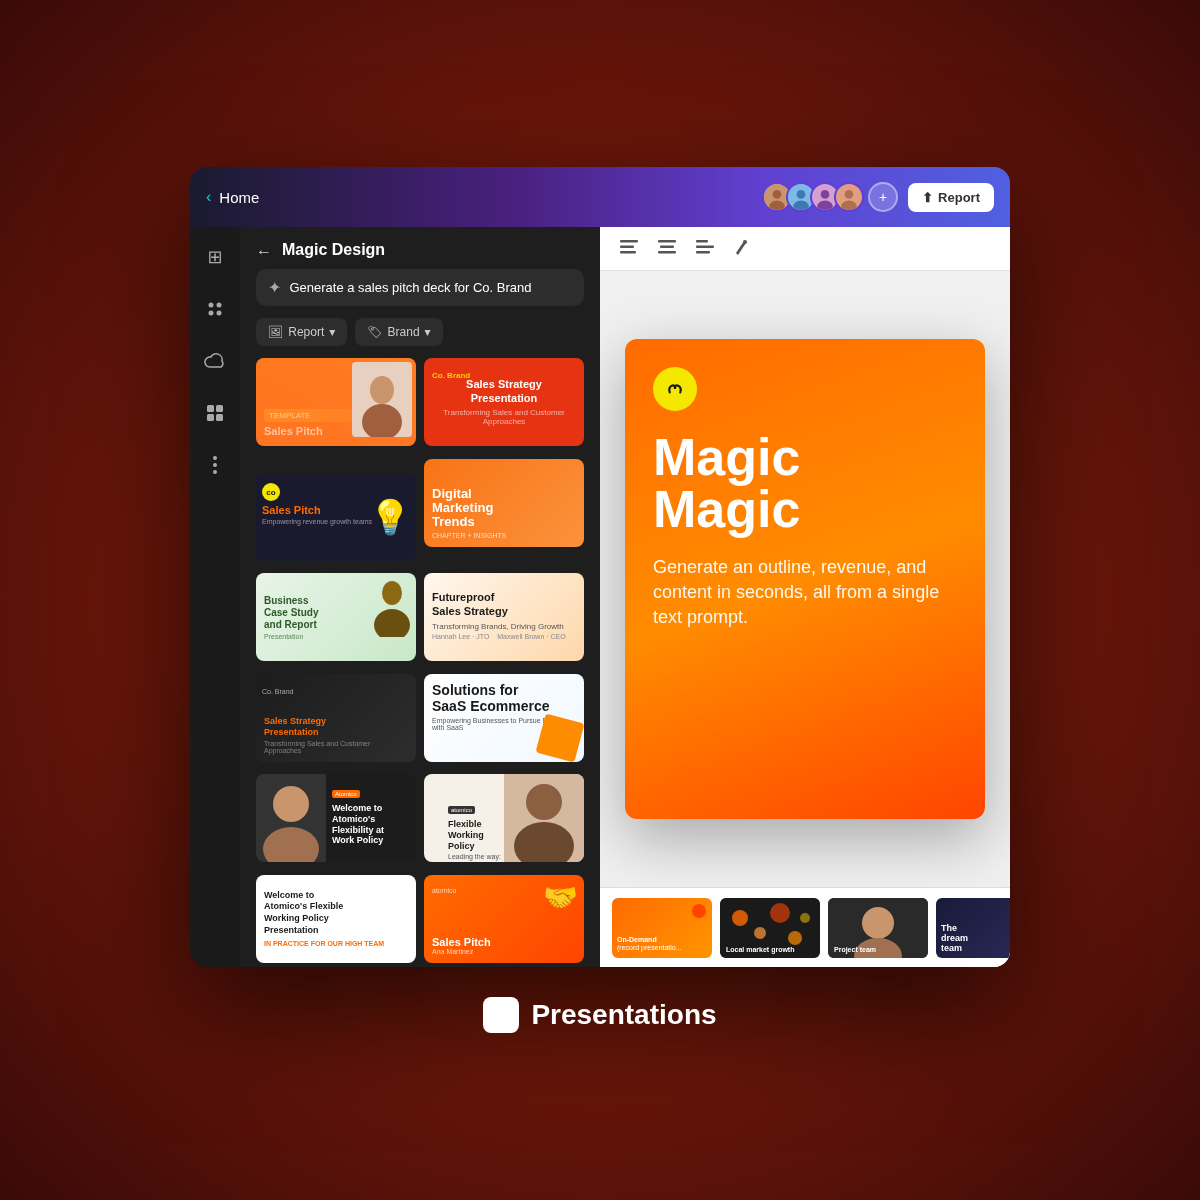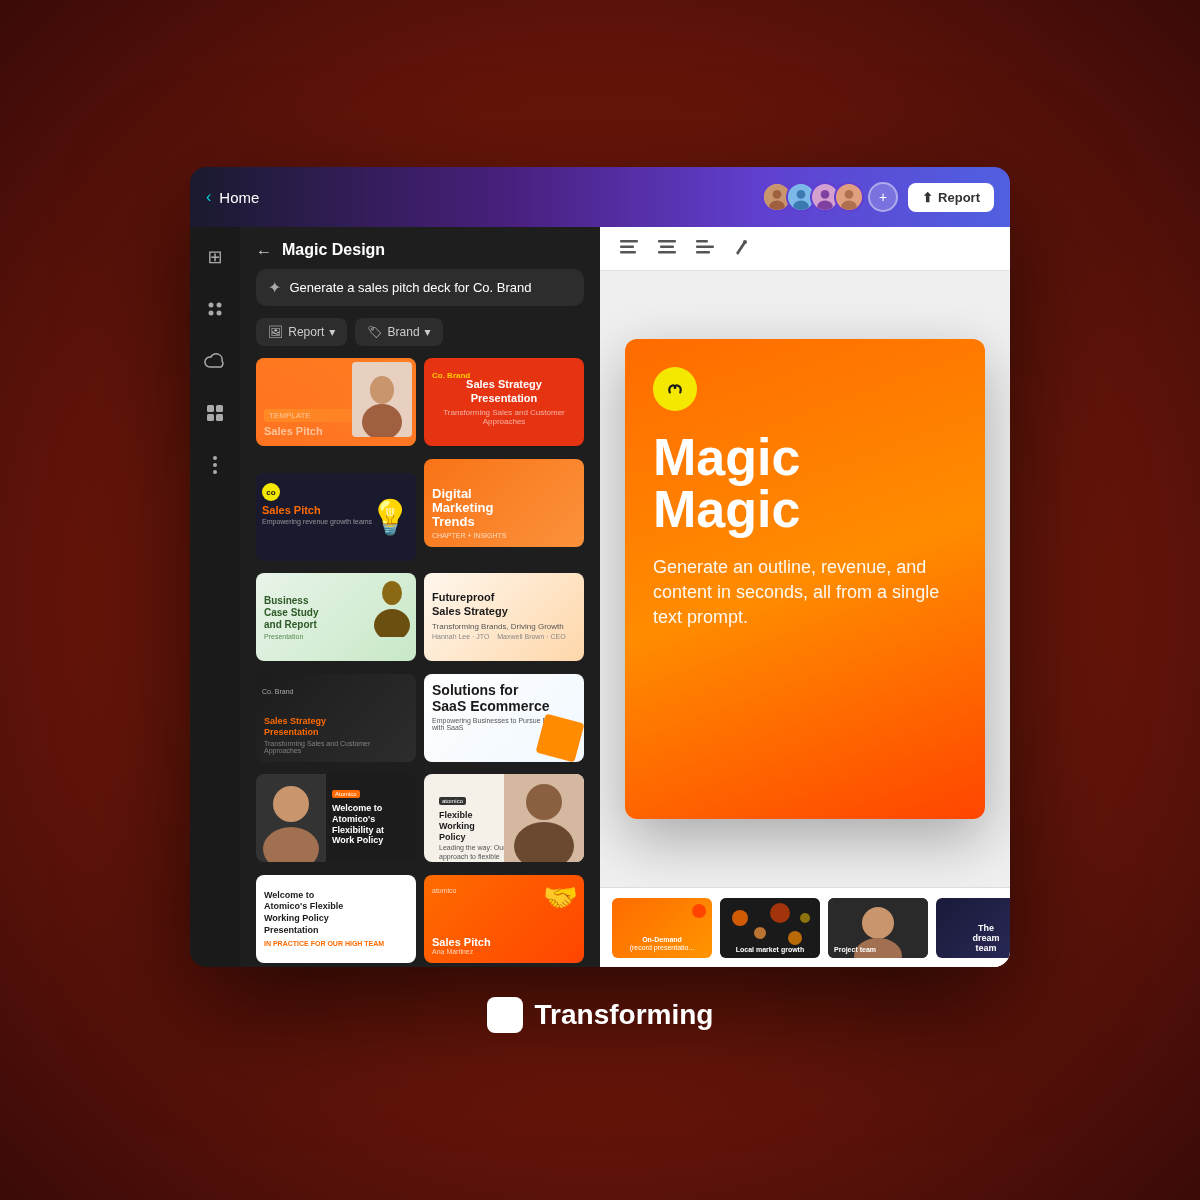--- a/index.html
+++ b/index.html
@@ -303,21 +303,21 @@
       position: relative;
       display: flex;
       align-items: flex-end;
       padding: 8px;
     }
 
     .thumb-10 {
       background: linear-gradient(135deg, #fff7ed 0%, #ffedd5 100%);
       display: flex;
       flex-direction: column;
-      padding: 15px;
+      padding: 24px;
     }
 
     .thumb-text-white { color: white; font-size: 11px; font-weight: 700; line-height: 1.2; }
 
     
     .right-panel {
       flex: 1;
       background: #f0f0f0;
       display: flex;
       flex-direction: column;
@@ -406,21 +406,20 @@
       overflow-x: hidden;
     }
 
     .film-thumb {
       height: 60px;
       width: 100px;
       border-radius: 6px;
       overflow: hidden;
       flex-shrink: 0;
       position: relative;
-      text-align: center;
     }
 
     .film-thumb-1 {
       background: linear-gradient(135deg, #ff6b00 0%, #ff9500 100%);
       display: flex;
       flex-direction: column;
       justify-content: flex-end;
       padding: 5px;
     }
 
@@ -807,14 +806,14 @@
   </div>
 </div>
 
 <div class="bottom-bar">
   <div class="bottom-icon">
     <svg width="22" height="22" viewBox="0 0 22 22">
       <rect x="1" y="1" width="20" height="20" rx="4" fill="none" stroke="white" stroke-width="2"></rect>
       <circle cx="11" cy="11" r="4" fill="white"></circle>
     </svg>
   </div>
-  <span class="bottom-label">Transforming</span>
+  <span class="bottom-label">Presentations</span>
 </div>
 
 </body></html>

